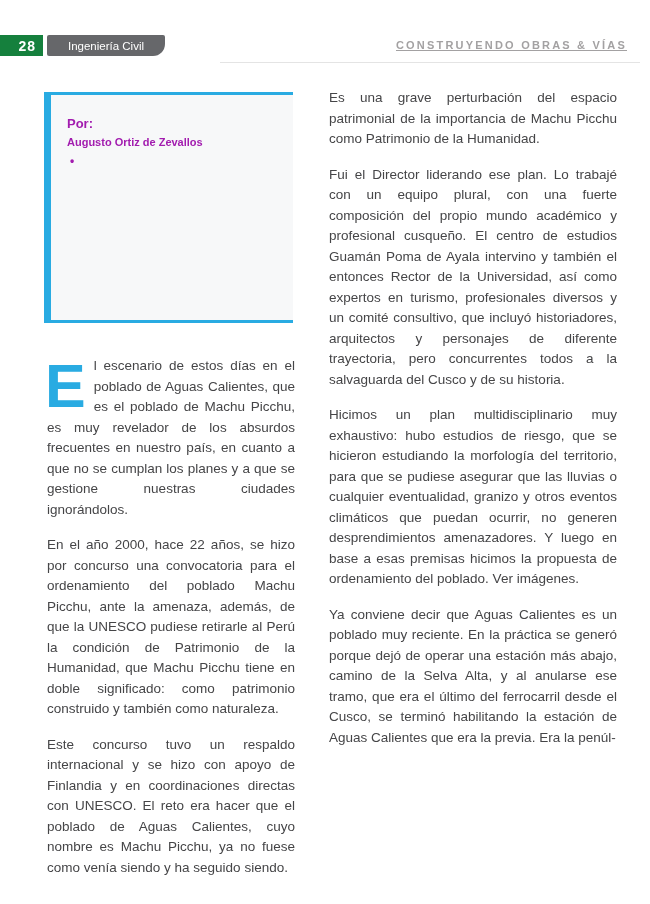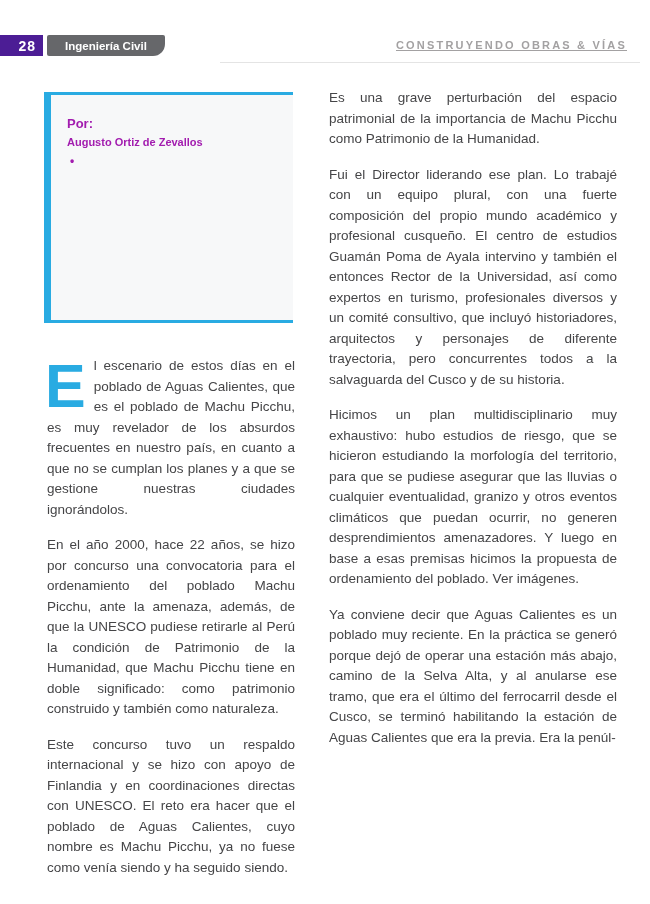--- a/index.html
+++ b/index.html
@@ -3,27 +3,27 @@
 <meta charset="utf-8">
 <style>
   html,body{margin:0;padding:0;}
   body{
     width:650px;height:904px;position:relative;background:#ffffff;
     font-family:"Liberation Sans", sans-serif;overflow:hidden;
   }
   
   .page-number-badge{
     position:absolute;left:0;top:35px;width:43px;height:21px;
-    background:#4c1d95;color:#ffffff;font-weight:bold;font-size:14px;
+    background:#15803d;color:#ffffff;font-weight:bold;font-size:14px;
     display:flex;align-items:center;justify-content:flex-end;
     padding-right:7px;box-sizing:border-box;letter-spacing:1px;
   }
   .section-badge{
     position:absolute;left:47px;top:35px;width:118px;height:21px;
-    background:#66676a;color:#ffffff;font-weight:bold;font-size:11.5px;
+    background:#66676a;color:#ffffff;font-weight:normal;font-size:11.5px;
     display:flex;align-items:center;justify-content:center;
     border-radius:2px 2px 12px 2px;
   }
   .magazine-title{
     position:absolute;top:39px;right:23px;
     color:#a3a1a2;font-weight:bold;font-size:11px;letter-spacing:2.2px;text-decoration:underline;
   }
   .header-rule{
     position:absolute;left:220px;top:62px;width:420px;height:1px;
     background:#e4e4e4;

